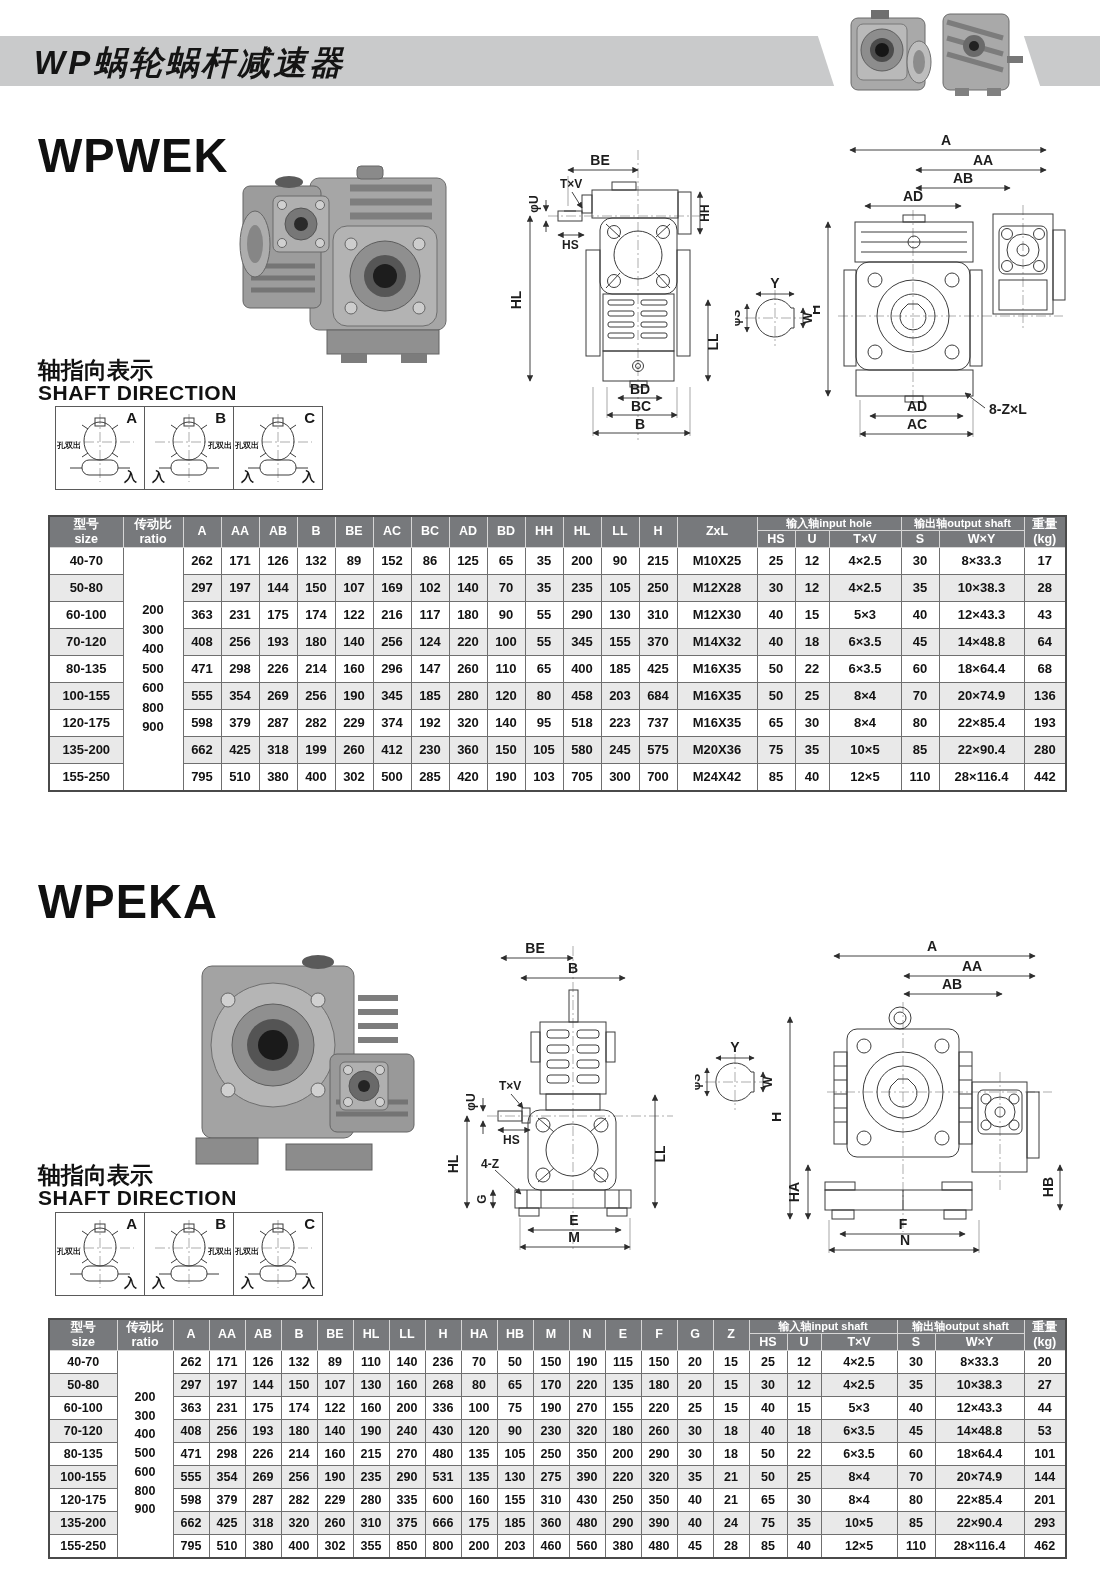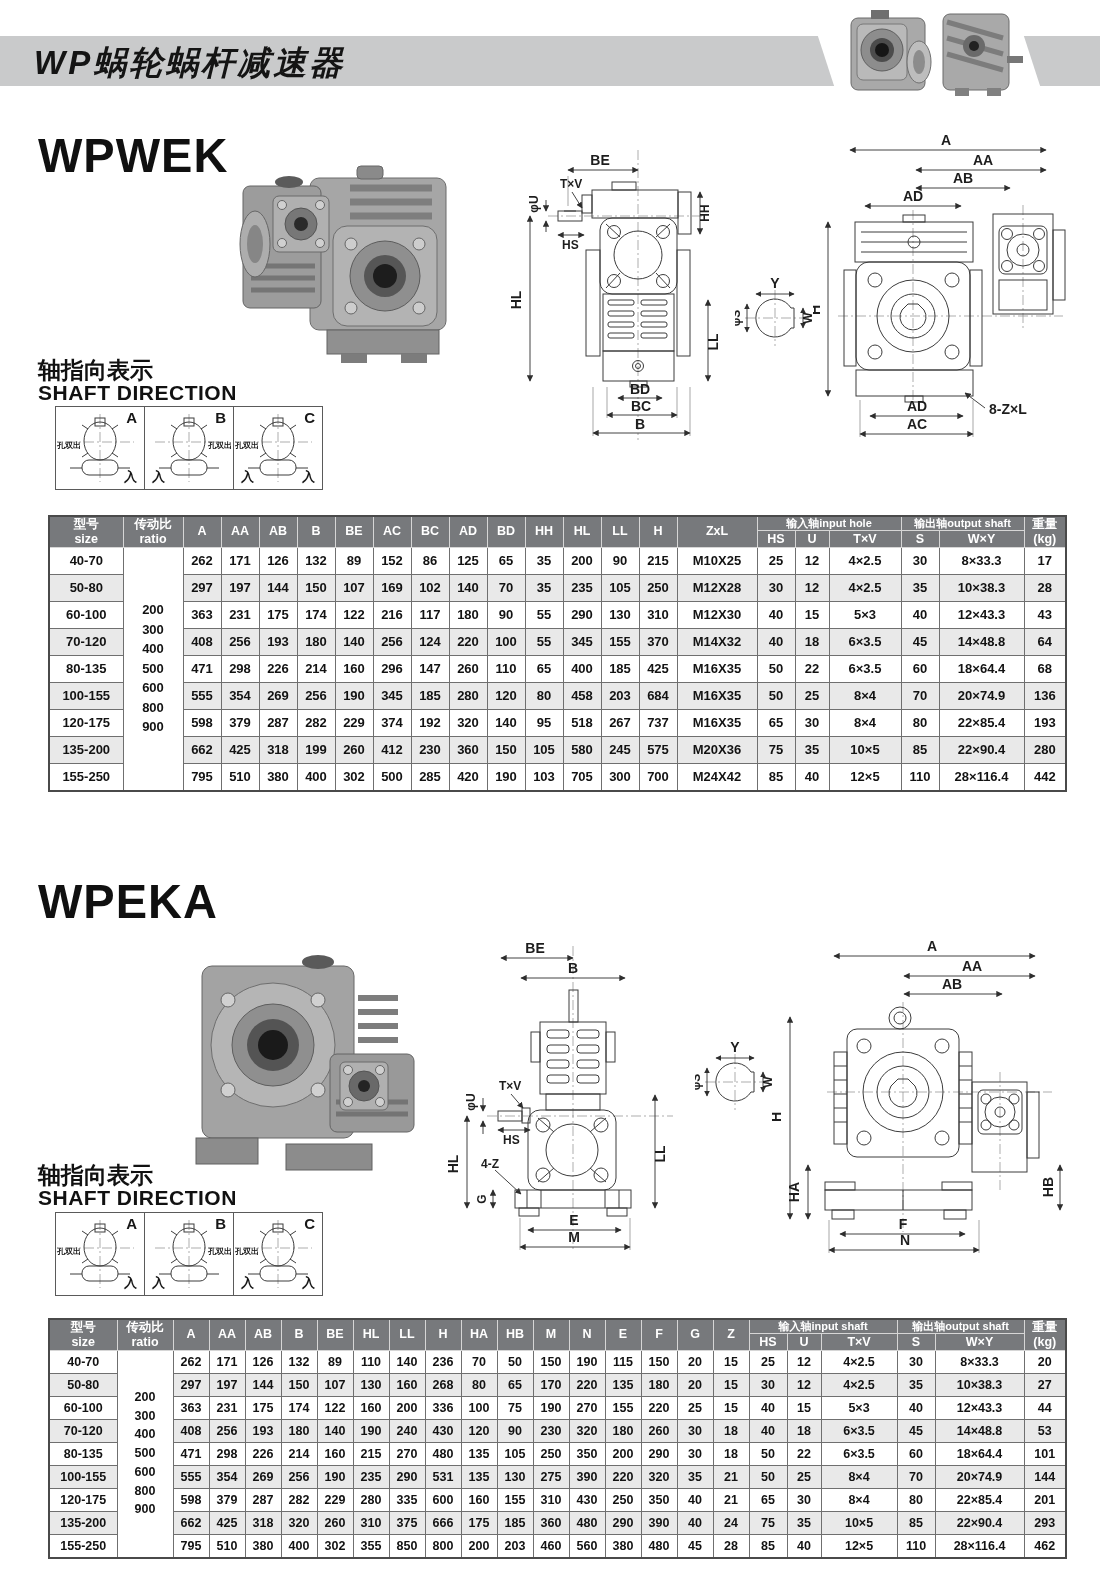--- a/index.html
+++ b/index.html
@@ -496,21 +496,21 @@
             <td>379</td>
             <td>287</td>
             <td>282</td>
             <td>229</td>
             <td>374</td>
             <td>192</td>
             <td>320</td>
             <td>140</td>
             <td>95</td>
             <td>518</td>
-            <td>267</td>
+            <td>223</td>
             <td>737</td>
             <td>M16X35</td>
             <td>65</td>
             <td>30</td>
             <td>8×4</td>
             <td>80</td>
             <td>22×85.4</td>
             <td>193</td>
           </tr>
           <tr class="alt">

